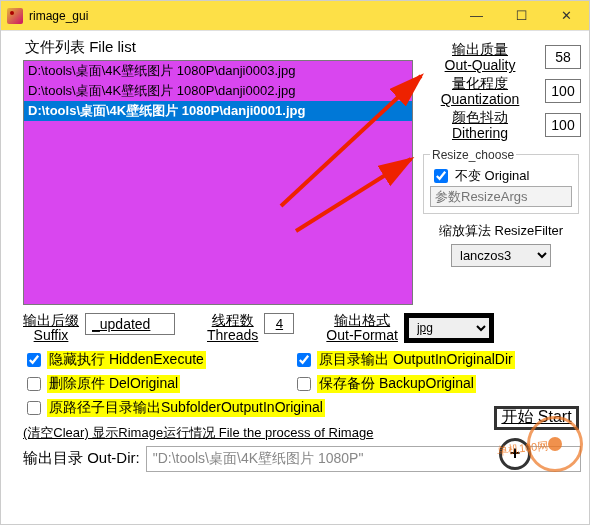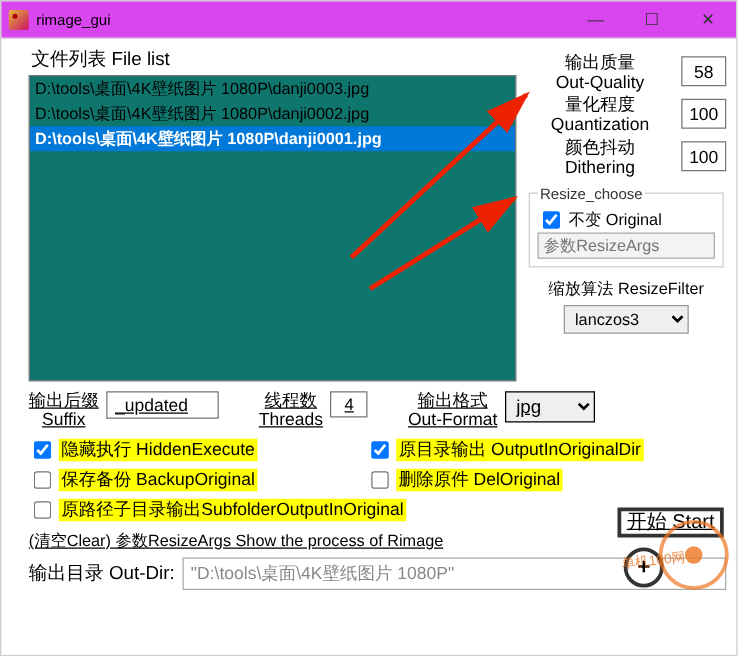--- a/index.html
+++ b/index.html
@@ -1,43 +1,43 @@
 <!DOCTYPE html>
 <html><head>
 <meta charset="utf-8">
 <style>
   * { box-sizing: border-box; font-family: "Microsoft YaHei", Arial, sans-serif; }
   body { margin: 0; padding: 0; background: #fff; width: 590px; height: 525px; overflow: hidden; border:1px solid #ccc;}
-  .titlebar { height: 30px; background: #d946ef; display: flex; align-items: center; padding: 0 0 0 6px; border-bottom: 1px solid #e0e0e0; }
+  .titlebar { height: 30px; background: #fde047; display: flex; align-items: center; padding: 0 0 0 6px; border-bottom: 1px solid #e0e0e0; }
   .app-icon { width: 16px; height: 16px; margin-right: 6px; background: linear-gradient(135deg,#e4b63a,#c16); border-radius:2px; position:relative;}
   .app-icon::after{content:"";position:absolute;left:3px;top:3px;width:4px;height:4px;background:#a00;border-radius:50%;}
   .title { font-size: 12px; flex:1; }
   .winbtn { width: 45px; height: 29px; display: flex; align-items: center; justify-content: center; font-size: 13px; color:#333;}
   .client { padding: 4px 8px 4px 22px; position:relative;}
   .toprow { display:flex; gap:8px; }
   .leftpane { flex:1; }
   .filelabel { font-size: 15px; padding: 3px 2px; }
-  .listbox { border: 1px solid #7a7a7a; background: #0f766e; height: 245px; overflow: auto; font-size: 13px; }
+  .listbox { border: 1px solid #7a7a7a; background: #d946ef; height: 245px; overflow: auto; font-size: 13px; }
   .listitem { padding: 1px 4px; white-space:nowrap; }
   .listitem.selected { background: #0078d7; color: #fff; font-weight: bold; }
   .rightpane { width: 160px; display:flex; flex-direction:column; gap:2px; padding-top:6px;}
   .paramrow { display:flex; align-items:center; justify-content:space-between; gap:6px; }
-  .paramlabel { font-size: 14px; text-align:center; line-height:1.15; flex:1;}
+  .paramlabel { font-size: 14px; text-align:center; line-height:1.15; flex:1;text-decoration:underline;}
   .numbox { width: 36px; height:24px; border:1px solid #777; text-align:center; font-size:14px; display:flex;align-items:center;justify-content:center;}
   .fieldset { border:1px solid #ccc; padding:4px 6px 6px 6px; margin-top:4px; font-size:13px; }
   .fieldset-legend { font-size:12px; color:#333; }
   .chk { display:flex; align-items:center; gap:4px; font-size:13px; }
   .txt { width:100%; border:1px solid #aaa; padding:2px 4px; font-size:13px; color:#888; background:#f3f3f3;}
   .filterlabel{font-size:13px;text-align:center;margin-top:6px;}
   .filtersel{width:100px;margin:2px auto 12px;display:block;border:1px solid #999;font-size:13px;padding:2px 4px;}
   .midrow { display:flex; align-items:flex-start; gap:6px; margin-top:8px; font-size:14px;text-decoration:underline;}
   .midlabel { text-align:center; line-height:1.1;}
   .suffixbox { width:90px; border:1px solid #777; padding:2px 6px; font-size:14px;}
   .threadbox{ width:30px; border:1px solid #777; text-align:center; padding:2px;}
-  .fmtsel { width:72px; border:1px solid #000000; padding:2px 4px; font-size:15px;}
+  .fmtsel { width:90px; border:5px solid #000000; padding:2px 4px; font-size:12px;}
   .optgrid { margin-top:6px; display:grid; grid-template-columns: 260px 1fr; gap:4px 10px; font-size:14px;}
   .opt { display:flex; align-items:center; gap:3px;}
   .opt span.hl{ background:#ffff00; padding:0 2px;}
   .opt.full{grid-column:1/3;}
   .clearrow{font-size:13px; margin-top:6px; text-decoration:underline;}
   .bottomrow{display:flex;align-items:center;gap:6px;margin-top:4px;font-size:15px;}
   .outdirbox{flex:1;border:1px solid #aaa;padding:3px 6px;font-size:14px;color:#888;}
   .startbtn{position:absolute;right:10px;bottom:46px;width:85px;height:24px;border:3px solid #333;background:#fff;font-size:16px;display:flex;align-items:center;justify-content:center;text-decoration:underline;}
   .plusbtn{position:absolute;right:58px;bottom:6px;width:32px;height:32px;border:3px solid #333;border-radius:50%;display:flex;align-items:center;justify-content:center;font-size:18px;font-weight:bold;background:#fff;}
   .watermark{position:absolute;right:6px;bottom:4px;width:56px;height:56px;pointer-events:none;}
@@ -125,34 +125,34 @@
   <div class="optgrid">
     <label class="opt">
         <input type="checkbox" id="c1" checked="" style="">
         <span class="hl">隐藏执行 HiddenExecute</span>
       </label>
     <label class="opt">
         <input type="checkbox" id="c2" checked="" style="">
         <span class="hl">原目录输出 OutputInOriginalDir</span>
       </label>
     <label class="opt">
+        <input type="checkbox" id="c4" style="">
+        <span class="hl">删除原件 DelOriginal</span>
+      </label>
+    <label class="opt">
         <input type="checkbox" id="c3" style="">
         <span class="hl">保存备份 BackupOriginal</span>
-      </label>
-    <label class="opt">
-        <input type="checkbox" id="c4" style="">
-        <span class="hl">删除原件 DelOriginal</span>
       </label>
     <label class="opt full">
         <input type="checkbox" id="c5" style="">
         <span class="hl">原路径子目录输出SubfolderOutputInOriginal</span>
       </label>
   </div>
 
-  <div class="clearrow">(清空Clear) 参数ResizeArgs Show the process of Rimage</div>
+  <div class="clearrow">(清空Clear) 显示Rimage运行情况 File the process of Rimage</div>
 
   <div class="bottomrow">
     <div>输出目录 Out-Dir:</div>
     <div class="outdirbox">"D:\tools\桌面\4K壁纸图片 1080P"</div>
   </div>
 
   <div class="startbtn">开始 Start</div>
   <div class="plusbtn">+</div>
 
   <div class="watermark">

